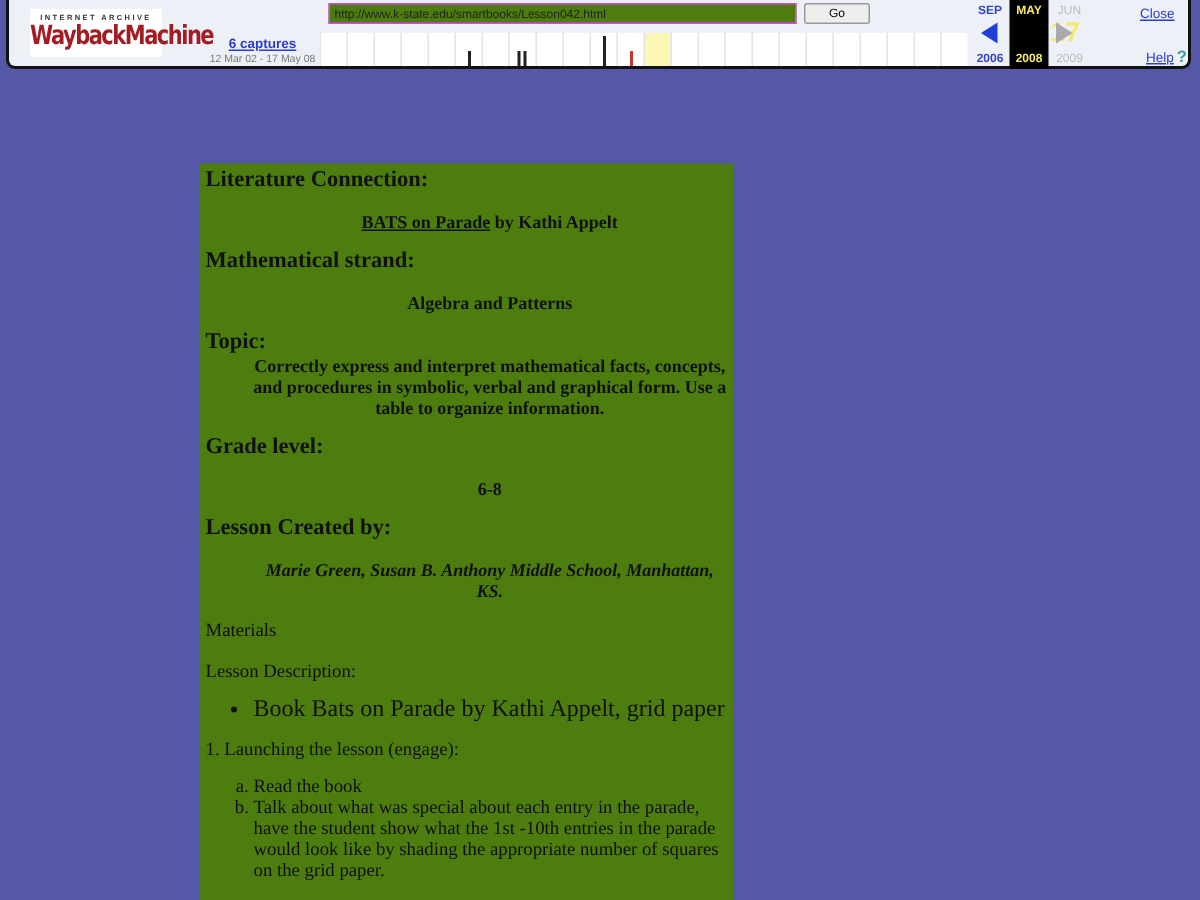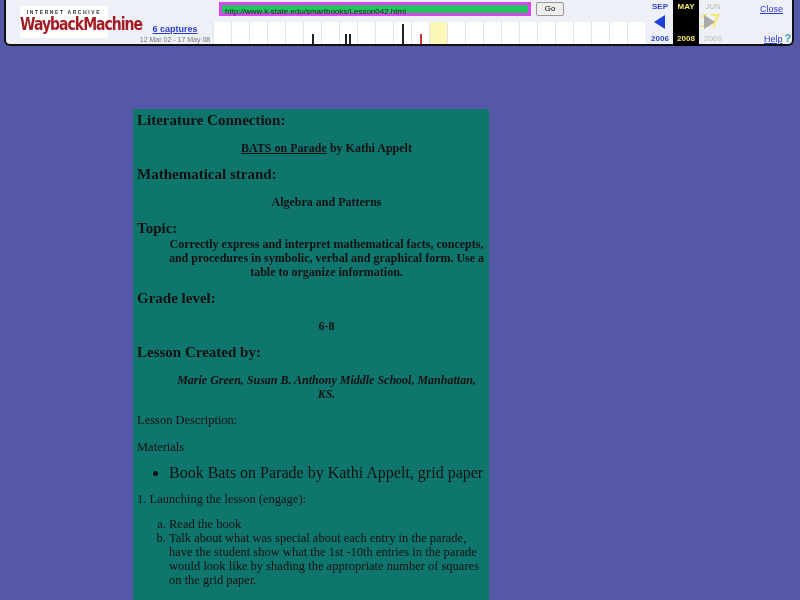--- a/index.html
+++ b/index.html
@@ -34,25 +34,25 @@
   }
   #wm-captures {
     position:absolute; left:130px; top:24px; width:78px; text-align:center;
   }
   #wm-captures .link {
     font-size:9px; font-weight:bold; color:#2a3ccc; text-decoration:underline; display:block;
   }
   #wm-captures .range { font-size:7px; color:#777; display:block; margin-top:2px; }
   #wm-url {
     position:absolute; left:213px; top:2px; width:312px; height:14px;
-    border:3px solid #d946ef; background:#22c55e; box-sizing:border-box;
+    border:1px solid #d946ef; background:#4d7c0f; box-sizing:border-box;
     font-size:8px; padding:1px 3px; color:#222; line-height:11px;
   }
   #wm-go {
-    position:absolute; left:530px; top:2px; width:28px; height:14px;
+    position:absolute; left:530px; top:2px; width:44px; height:14px;
     border:1px solid #999; border-radius:2px; background:#eee;
     font-size:8px; text-align:center; line-height:12px; box-sizing:border-box;
   }
   #wm-sparkline {
     position:absolute; left:207px; top:22px; width:432px; height:22px;
     display:flex;
   }
   #wm-sparkline .col {
     flex:1; border-left:1px solid #e2e2ea; background:#fff; position:relative;
   }
@@ -74,21 +74,21 @@
   #wm-next .arrow { position:absolute; left:58px; top:15px; width:0; height:0;
     border-top:7px solid transparent; border-bottom:7px solid transparent; border-left:11px solid #aaa; }
   #wm-close { position:absolute; left:754px; top:4px; font-size:9px; color:#2a3ccc; text-decoration:underline; }
   #wm-help { position:absolute; left:758px; top:32px; font-size:9px; color:#2a3ccc;text-align:right; }
   #wm-help .u { text-decoration:underline; }
   #wm-help .q { color:#49a; font-weight:bold; font-size:11px; margin-left:2px; }
 
   
   #content {
     position:absolute; left:133px; top:109px; width:356px; height:491px;
-    background:#0f766e; box-sizing:border-box; padding:0 4px; overflow:hidden;
+    background:#4d7c0f; box-sizing:border-box; padding:0 4px; overflow:hidden;
     color:#111;
   }
   h3 { font-size:15px; font-weight:bold; margin:0; line-height:18px; }
   .blk { margin-left:31px; font-weight:bold; font-size:12px; line-height:14px;text-align:center; }
   .blk.it { font-style:italic; }
   .blk a { color:#111; text-decoration:underline; }
   .plain { font-size:12.5px; line-height:15px; }
   ul.mat { margin:10px 0 12px 0; padding-left:32px; font-size:16px; line-height:15px; }
   ol.steps { margin:10px 0 0 0; padding-left:32px; font-size:12.5px; line-height:14px; list-style:lower-alpha; }
 </style>
@@ -170,22 +170,22 @@
     <a>BATS on Parade</a><span> by Kathi Appelt</span>
   </div>
   <h3 style="margin-top:10px;">Mathematical strand:</h3>
   <div class="blk" style="margin-top:12px;">Algebra and Patterns</div>
   <h3 style="margin-top:10px;">Topic:</h3>
   <div class="blk" style="">Correctly express and interpret mathematical facts, concepts, and procedures in symbolic, verbal and graphical form. Use a table to organize information.</div>
   <h3 style="margin-top:10px;">Grade level:</h3>
   <div class="blk" style="margin-top:12px;">6-8</div>
   <h3 style="margin-top:10px;">Lesson Created by:</h3>
   <div class="blk it" style="margin-top:12px;">Marie Green, Susan B. Anthony Middle School, Manhattan, KS.</div>
+  <div class="plain" style="margin-top:12px;">Materials</div>
   <div class="plain" style="margin-top:12px;">Lesson Description:</div>
-  <div class="plain" style="margin-top:12px;">Materials</div>
   <ul class="mat">
     <li>Book Bats on Parade by Kathi Appelt, grid paper</li>
   </ul>
   <div class="plain">1. Launching the lesson (engage):</div>
   <ol class="steps">
     <li>Read the book</li>
     <li>Talk about what was special about each entry in the parade, have the student show what the 1st -10th entries in the parade would look like by shading the appropriate number of squares on the grid paper.</li>
   </ol>
 </div>
 

